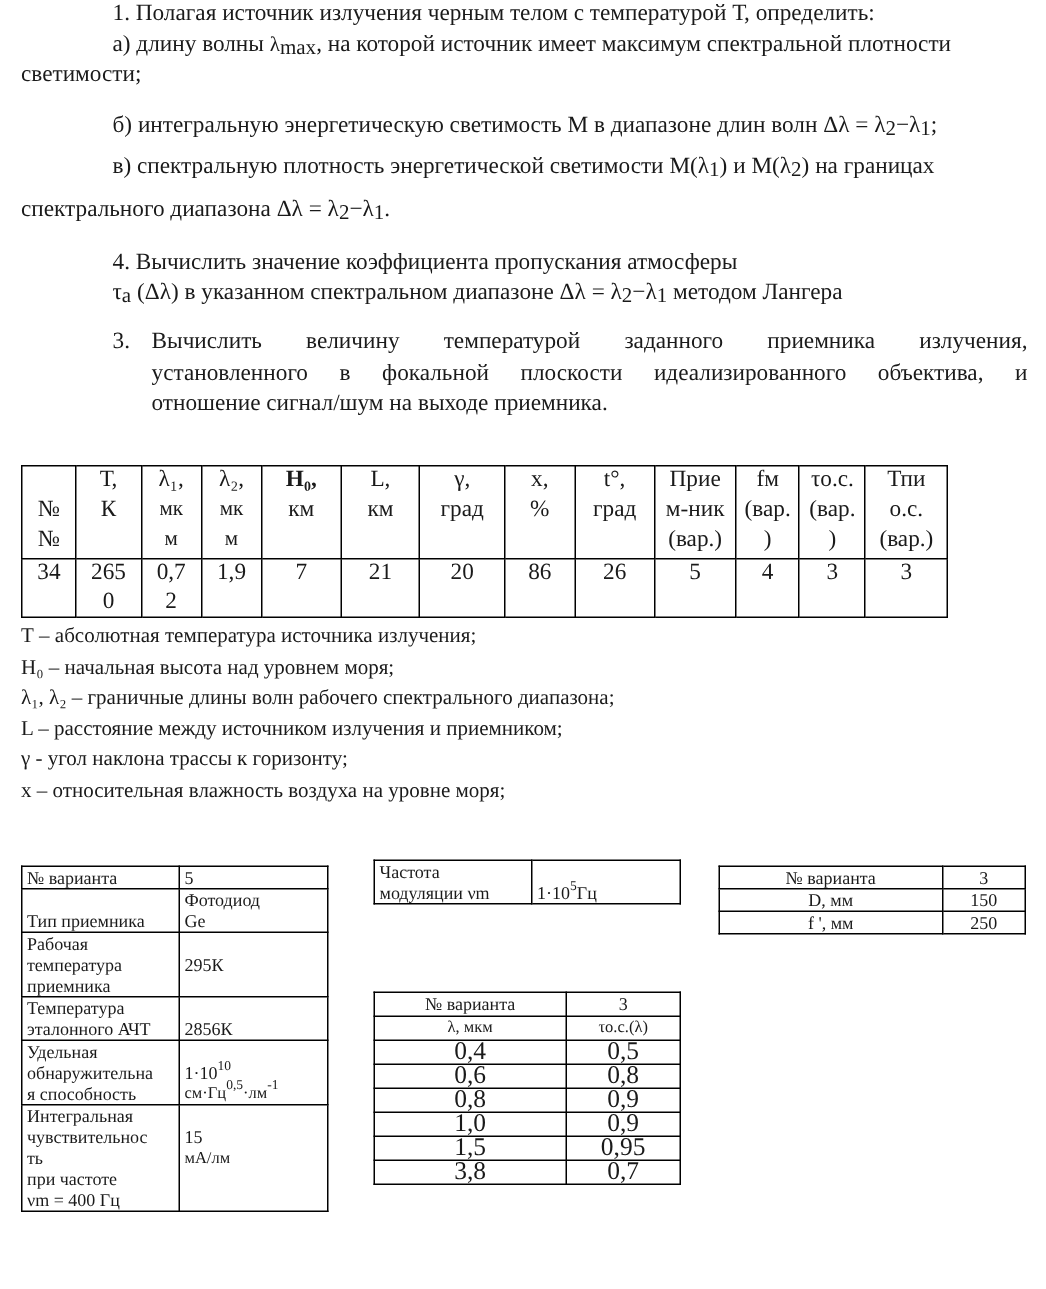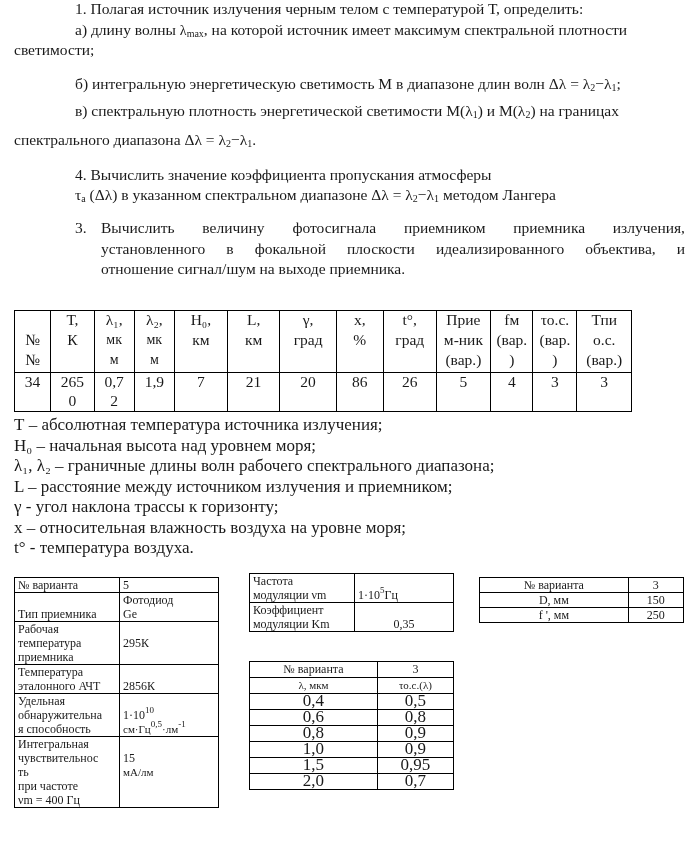--- a/index.html
+++ b/index.html
@@ -2,21 +2,21 @@
 <html><head>
 <meta charset="utf-8">
 <style>
   html, body { margin: 0; padding: 0; background: #ffffff; }
   body {
     width: 697px; height: 859px; position: relative; overflow: hidden;
     font-family: "Liberation Serif", serif; color: #1a1a1a; font-size: 15px;
   }
   .abs { position: absolute; white-space: nowrap; }
   .line { font-size: 15.5px; line-height: 18px; }
-  sub { font-size: 10px; vertical-align: -2px; line-height: 0; }
+  sub { font-size: 14px; vertical-align: -2px; line-height: 0; }
   sup { font-size: 9px; vertical-align: 6px; line-height: 0; }
   .lam { font-size: 14px; }
   .justify { white-space: normal; text-align: justify; text-align-last: justify; }
 
   table { border-collapse: collapse; position: absolute; }
   td { border: 1.5px solid #000; padding: 0; vertical-align: top; }
 
   
   #main-table { left: 14px; top: 310px; width: 618px; font-size: 15.5px; line-height: 18px; }
   #main-table td { text-align: center; padding: 0 2px; }
@@ -46,21 +46,21 @@
 
 <div class="abs line" style="left:75px;top:75px;"><span>б) интегральную энергетическую светимость М в диапазоне длин волн Δλ = λ</span><sub>2</sub><span>−λ</span><sub>1</sub><span>;</span></div>
 
 <div class="abs line" style="left:75px;top:102px;"><span>в) спектральную плотность энергетической светимости М(λ</span><sub>1</sub><span>) и М(λ</span><sub>2</sub><span>) на границах</span></div>
 <div class="abs line" style="left:14px;top:131px;"><span>спектрального диапазона Δλ = λ</span><sub>2</sub><span>−λ</span><sub>1</sub><span>.</span></div>
 
 <div class="abs line" style="left:75px;top:166px;">4.  Вычислить значение коэффициента пропускания атмосферы</div>
 <div class="abs line" style="left:75px;top:186px;"><span>τ</span><sub>a</sub><span> (Δλ) в указанном спектральном диапазоне Δλ = λ</span><sub>2</sub><span>−λ</span><sub>1</sub><span> методом Лангера</span></div>
 
 <div class="abs line" style="left:75px;top:219px;">3.</div>
-<div class="abs line justify" style="left:101px;top:219px;width:584px;">Вычислить величину фотосигнала приемником приемника излучения,</div>
+<div class="abs line justify" style="left:101px;top:219px;width:584px;">Вычислить величину температурой заданного приемника излучения,</div>
 <div class="abs line justify" style="left:101px;top:240px;width:584px;">установленного в фокальной плоскости идеализированного объектива, и</div>
 <div class="abs line" style="left:101px;top:260px;">отношение сигнал/шум на выходе приемника.</div>
 
 <table id="main-table">
   <thead>
     <tr id="main-head-row">
         <td style="width: 33px;">
           <div style="min-height: 20px;"></div>
           <div style="min-height: 20px;">№</div>
           <div style="min-height: 20px;">№</div>
@@ -74,21 +74,21 @@
           <div style="min-height: 20px;">λ₁,</div>
           <div class="th-narrow" style="min-height: 20px;">мк</div>
           <div class="th-narrow" style="min-height: 20px;">м</div>
         </td>
         <td style="width: 37px;">
           <div style="min-height: 20px;">λ₂,</div>
           <div class="th-narrow" style="min-height: 20px;">мк</div>
           <div class="th-narrow" style="min-height: 20px;">м</div>
         </td>
         <td style="width: 51px;">
-          <div style="min-height: 20px;">Н₀,</div>
+          <div style="min-height: 20px; font-weight: bold;">Н₀,</div>
           <div style="min-height: 20px;">км</div>
           <div style="min-height: 20px;"></div>
         </td>
         <td style="width: 51px;">
           <div style="min-height: 20px;">L,</div>
           <div style="min-height: 20px;">км</div>
           <div style="min-height: 20px;"></div>
         </td>
         <td style="width: 54px;">
           <div style="min-height: 20px;">γ,</div>
@@ -178,28 +178,27 @@
           <div style="min-height: 19px;"></div>
         </td>
         <td>
           <div style="min-height: 19px;">3</div>
           <div style="min-height: 19px;"></div>
         </td>
       </tr>
   </tbody>
 </table>
 
-<div class="abs" style="left:14px;top:415px;font-size:17px;line-height:20.5px;">
+<div class="abs" style="left:14px;top:415px;font-size:14px;line-height:20.5px;">
   <div>Т – абсолютная температура источника излучения;</div>
   <div>Н₀ – начальная высота над уровнем моря;</div>
   <div>λ₁, λ₂ – граничные длины волн рабочего спектрального диапазона;</div>
   <div>L – расстояние между источником излучения и приемником;</div>
   <div>γ - угол наклона трассы к горизонту;</div>
   <div>x – относительная влажность воздуха на уровне моря;</div>
-  <div>t° - температура воздуха.</div>
 </div>
 
 <table id="receiver-table" class="small">
   <tbody>
       <tr>
     <td class="k">№ варианта</td>
     <td>5</td>
   </tr>
   <tr>
     <td class="k" style="vertical-align:bottom;">Тип приемника</td>
@@ -253,27 +252,20 @@
 
 <table id="modulation-table" class="small">
   <tbody>
       <tr>
     <td style="width:98px;">
           <div>Частота</div>
           <div>модуляции νm</div>
         </td>
     <td style="text-align:left;vertical-align:bottom;"><span>1·10</span><sup>5</sup><span>Гц</span></td>
   </tr>
-  <tr>
-    <td>
-          <div>Коэффициент</div>
-          <div>модуляции Km</div>
-        </td>
-    <td style="text-align:center;vertical-align:bottom;">0,35</td>
-  </tr>
 </tbody>
   </table>
 
 <table id="lens-table" class="small">
   <tbody>
       <tr>
         <td>№ варианта</td>
         <td>3</td>
       </tr>
   <tr>
@@ -313,17 +305,17 @@
       </tr>
       <tr>
         <td class="big">1,0</td>
         <td class="big">0,9</td>
       </tr>
       <tr>
         <td class="big">1,5</td>
         <td class="big">0,95</td>
       </tr>
       <tr>
-        <td class="big">2,0</td>
+        <td class="big">3,8</td>
         <td class="big">0,7</td>
       </tr>
     </tbody>
 </table>
 
 </body></html>

